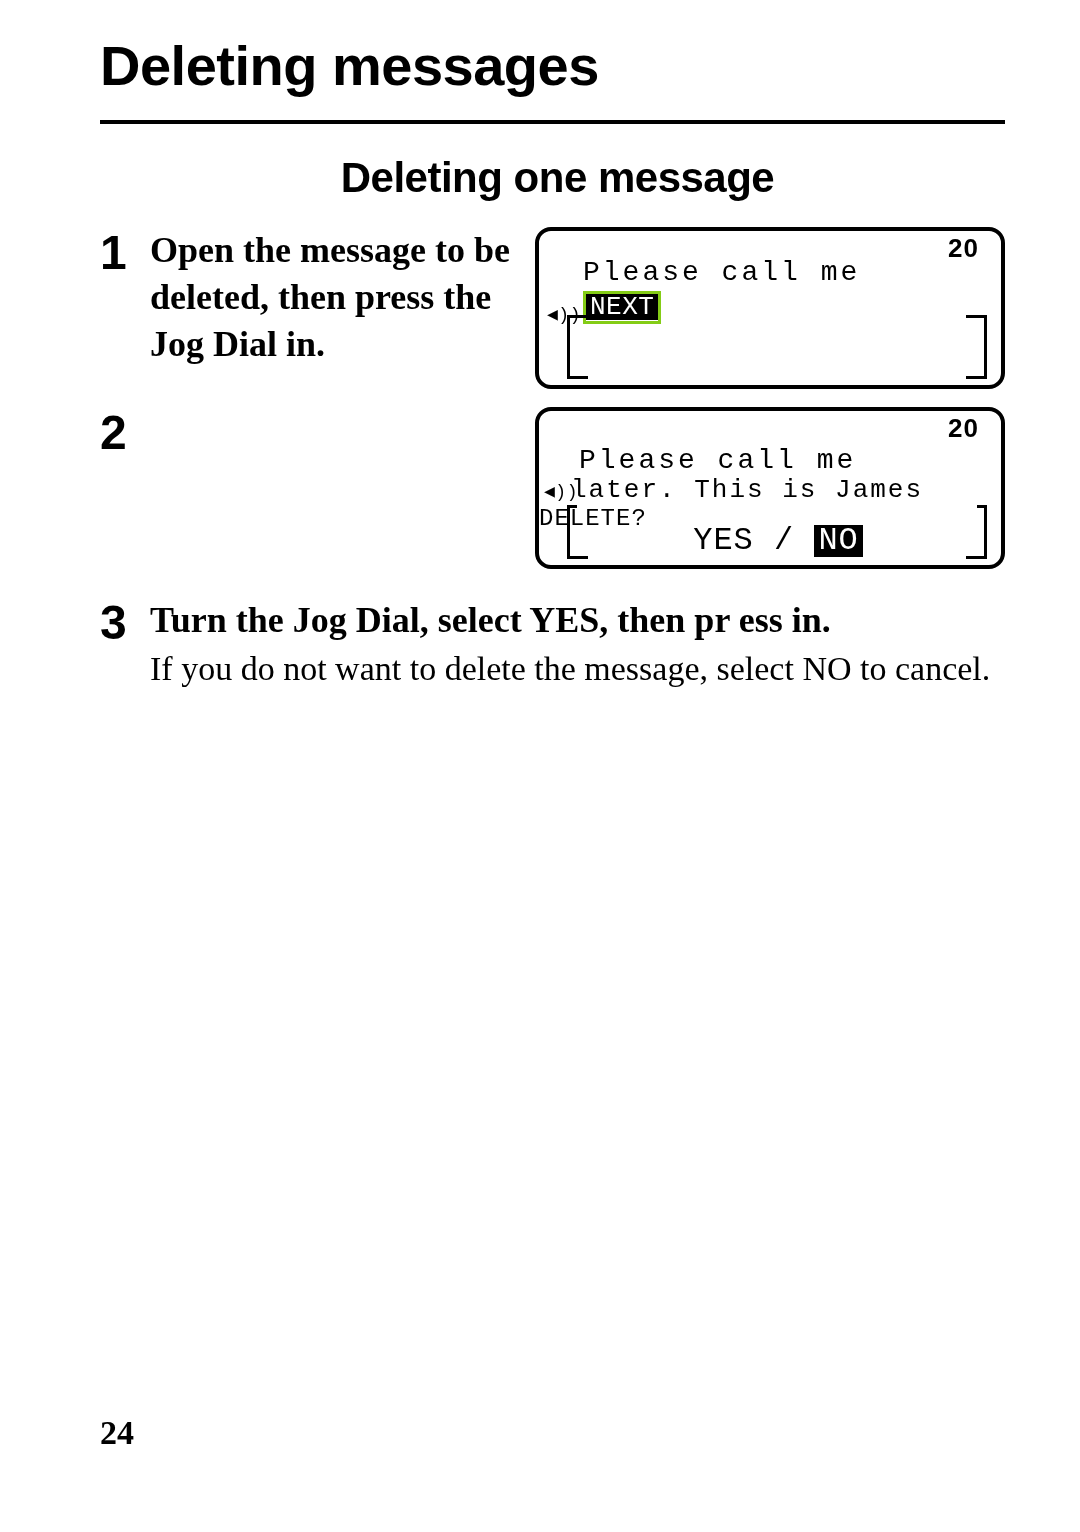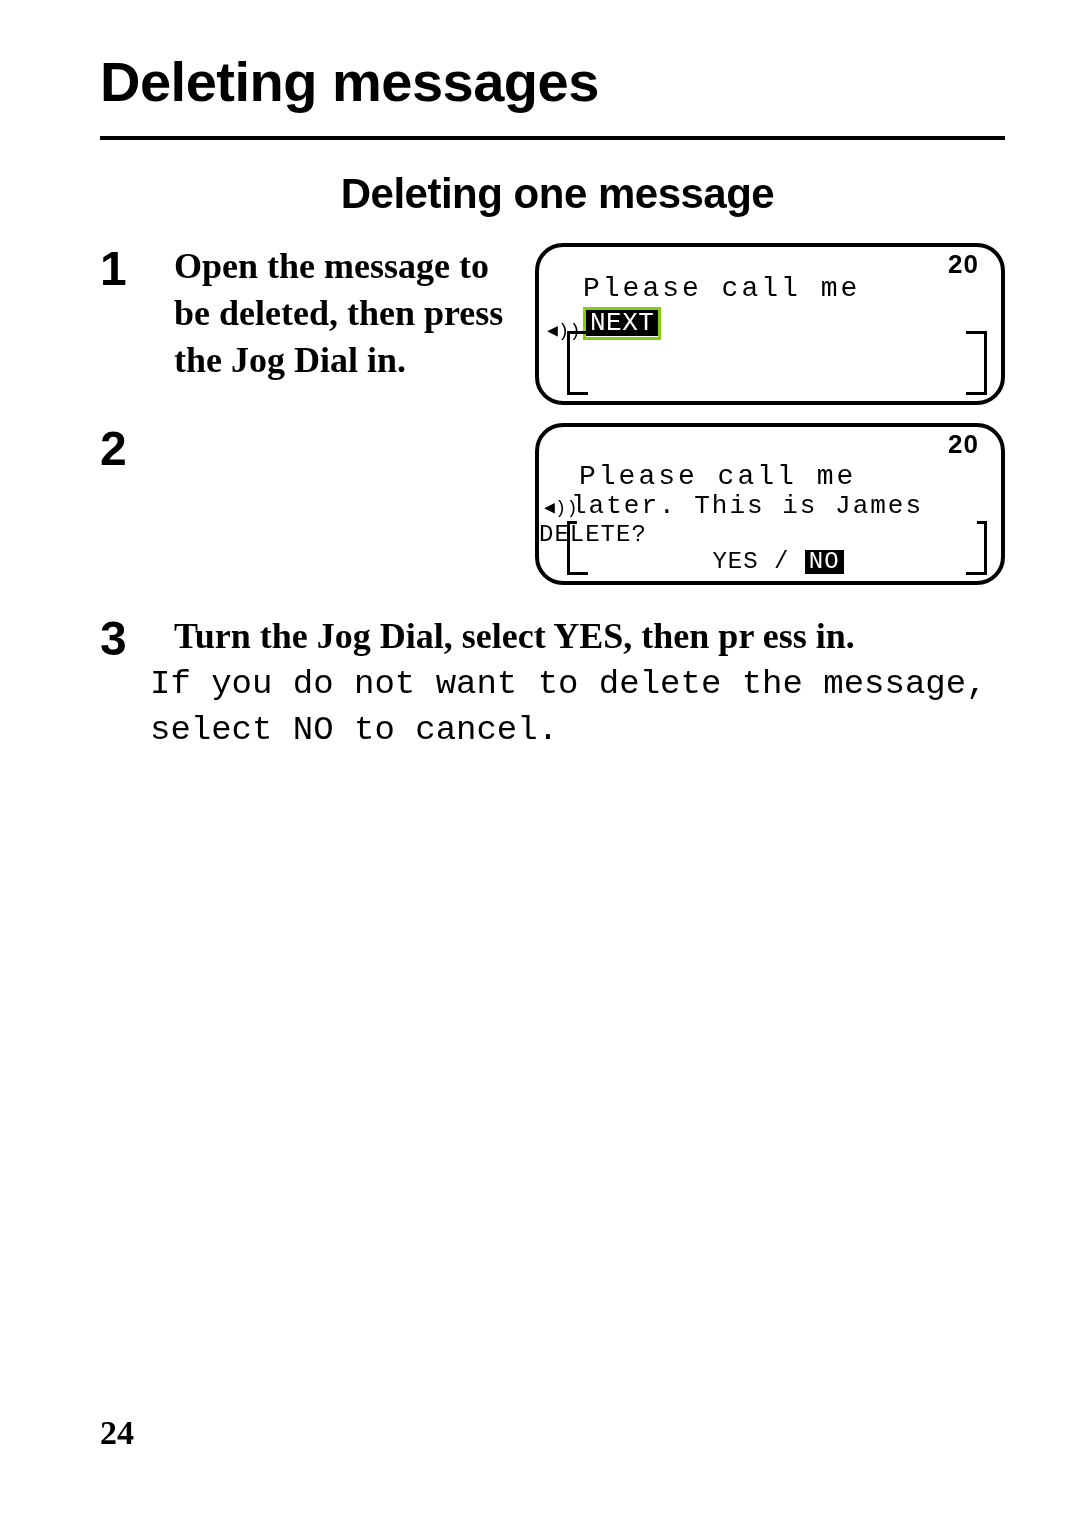--- a/index.html
+++ b/index.html
@@ -9,21 +9,21 @@
     width: 1080px;
     height: 1532px;
     font-family: Georgia, 'Times New Roman', serif;
     color: #000;
   }
   .page {
     position: relative;
     width: 1080px;
     height: 1512px;
     box-sizing: border-box;
-    padding: 49px 65px 0 100px;
+    padding: 33px 65px 0 100px;
   }
   .title {
     font-family: "Arial Black", Arial, Helvetica, sans-serif;
     font-weight: 900;
     font-size: 56px;
     letter-spacing: -0.5px;
     margin: 0 0 12px 0;
     padding-bottom: 10px;
   }
   .title-rule {
@@ -67,46 +67,44 @@
     position: relative;
     top: 2px;
   }
   .step-body {
     flex: 1 1 auto;
   }
   .step-text {
     font-size: 36px;
     font-weight: bold;
     line-height: 1.3;
-    margin-left: 24px;
   }
   .step-sub {
     font-size: 34px;
     font-weight: normal;
     line-height: 1.35;
     margin-top: 2px;
-    font-family: Liberation Mono, monospace;
   }
   .row12 .step-body {
     padding-right: 20px;
   }
   .row12 {
     display: flex;
     align-items: flex-start;
   }
   .textcol {
     flex: 0 0 430px;
   }
   .lcd {
     flex: 0 0 470px;
     margin-left: auto;
   }
   .lcd-screen {
     border: 4px solid #000;
-    border-radius: 28px;
+    border-radius: 16px;
     height: 148px;
     padding: 2px 4px 4px 4px;
     position: relative;
     font-family: "Courier New", monospace;
     font-size: 26px;
     line-height: 1.05;
     margin-bottom: 18px;
     letter-spacing: 0.5px;
   }
   .lcd-top-right {
@@ -160,21 +158,21 @@
     row-gap: 0px;
     column-gap: 4px;
     font-size: 24px;
     letter-spacing: 1px;
   }
   .lcd2-yesno {
     position: absolute;
     left: 16px; right: 0;
     bottom: 7px;
     text-align: center;
-    font-size: 24px;
+    font-size: 32px;
     letter-spacing: 1px;
   }
   .lcd2-q {
     position: absolute;
     left: 0; right: 0;
     bottom: 34px;
     text-align: left;
     font-size: 24px;
     letter-spacing: 1px;
   }

